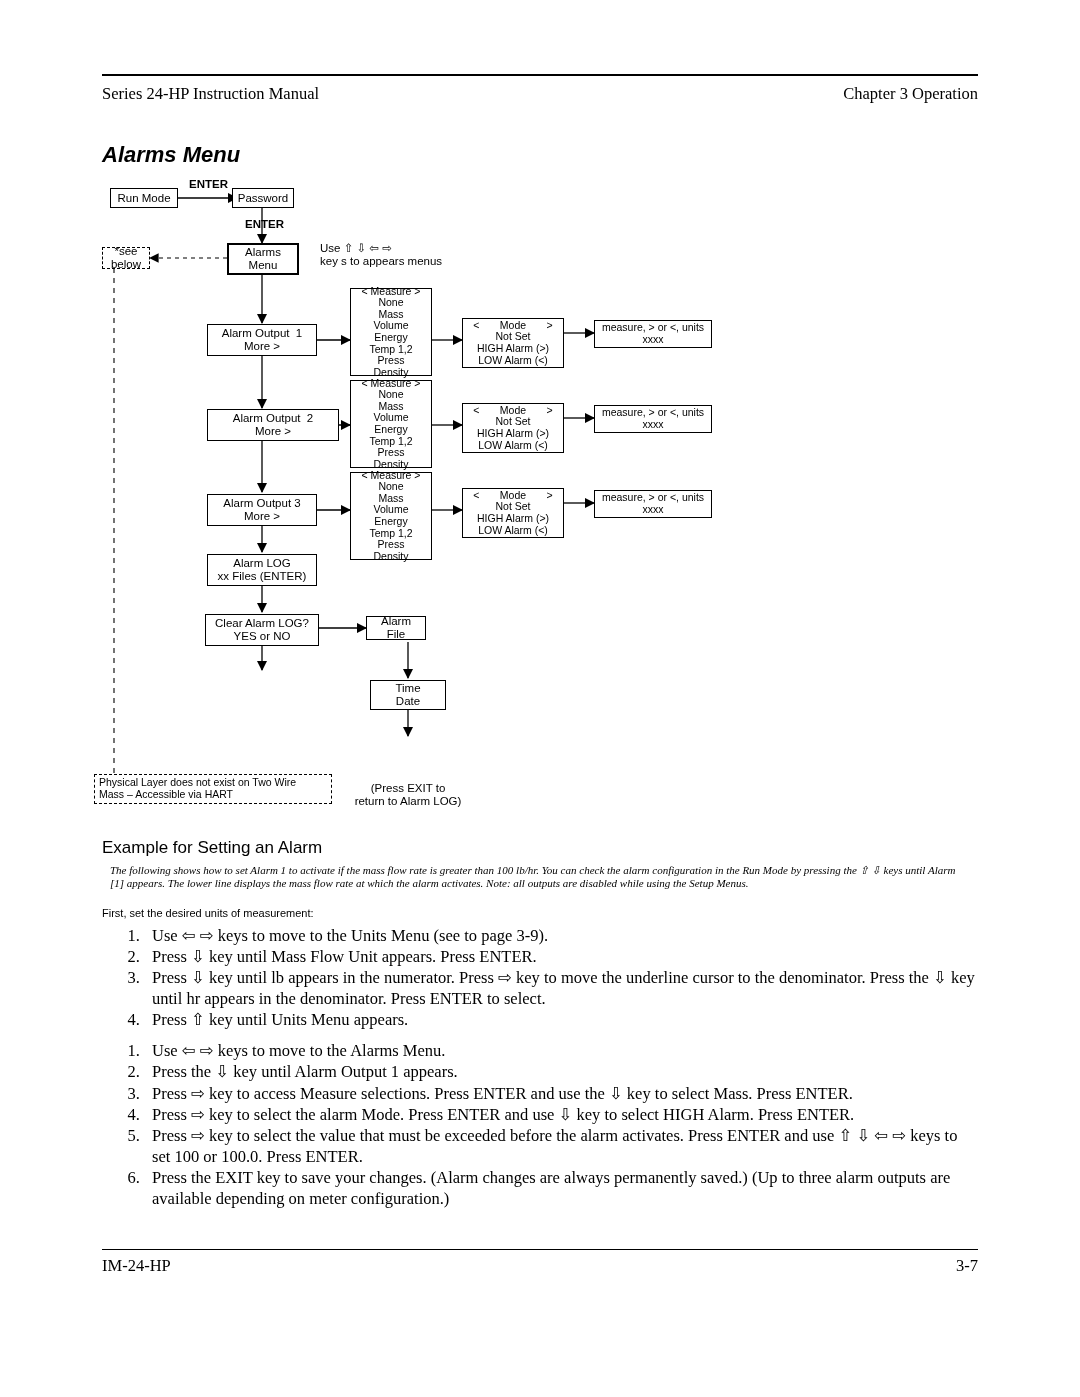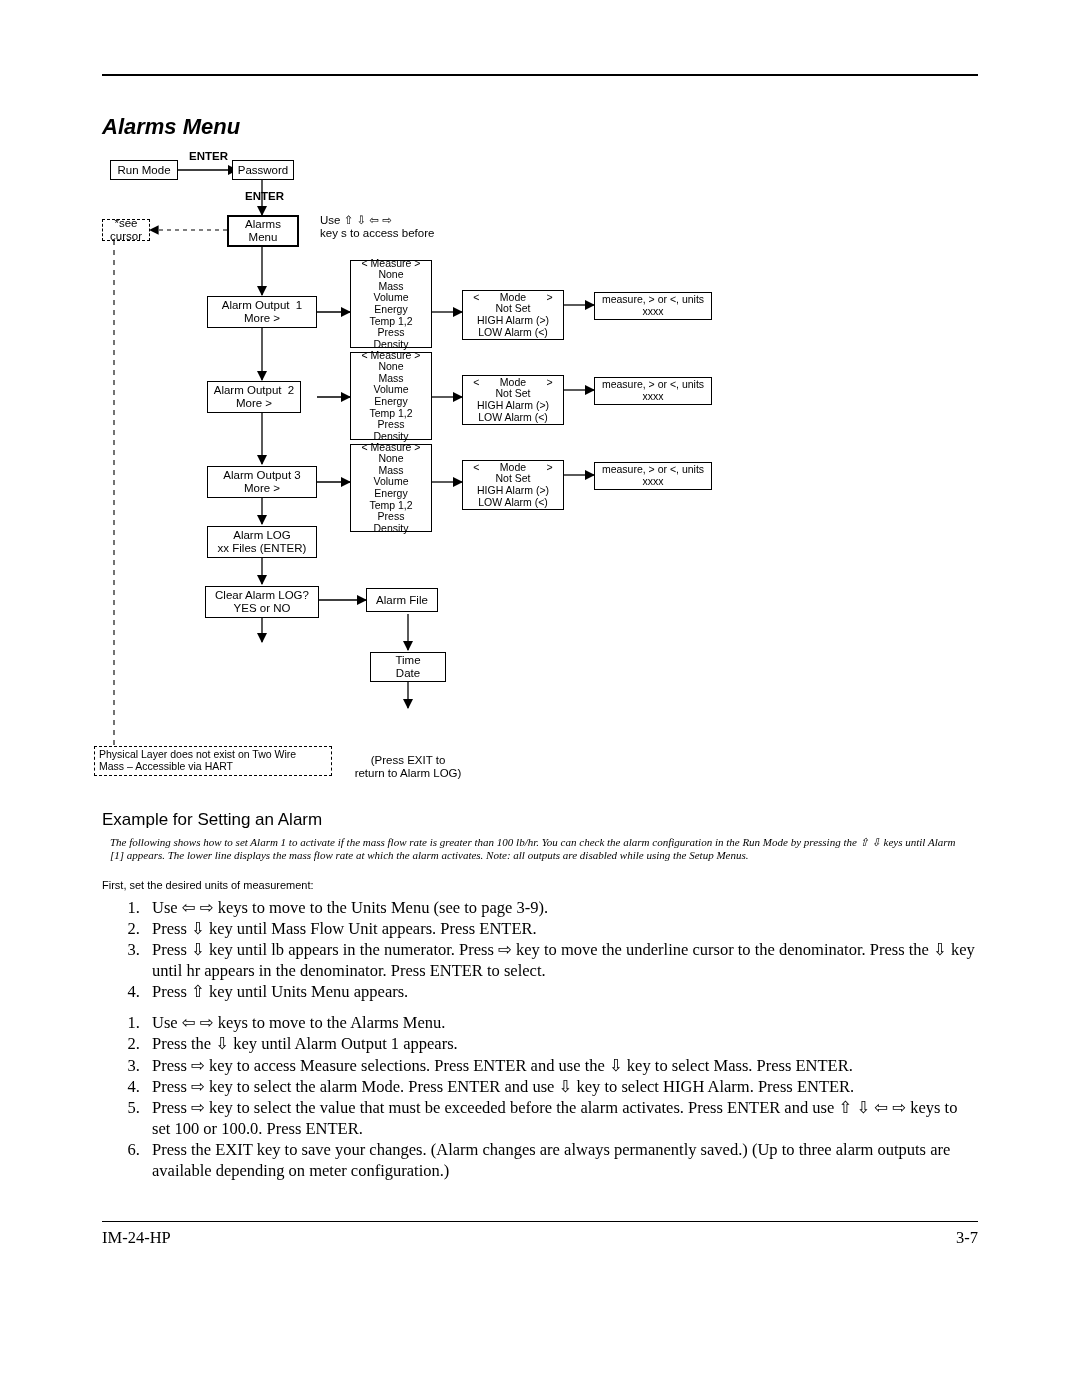--- a/index.html
+++ b/index.html
@@ -106,20 +106,24 @@
     pointer-events: none;
   }
   .smalltext { font-size: 10.5px; }
 </style>
 </head>
 <body>
 
 <div class="page">
 
   <div class="top-rule"></div>
+  <div class="header-row">
+    <span>Series 24-HP Instruction Manual</span>
+    <span>Chapter 3 Operation</span>
+  </div>
 
   <h2 class="section-title">Alarms Menu</h2>
 
   <div class="diagram">
 
     <svg class="arrows" viewBox="0 0 760 640">
       <defs>
         <marker id="ah" viewBox="0 0 10 10" refX="9" refY="5" markerWidth="8" markerHeight="8" orient="auto">
           <path d="M0,0 L10,5 L0,10 z" fill="#000"></path>
         </marker>
@@ -158,30 +162,30 @@
 
       <line x1="306" y1="530" x2="306" y2="556" stroke="#000" stroke-width="1.3" marker-end="url(#ah)"></line>
     </svg>
 
     <div class="dnote" style="left:87px; top:-2px; font-weight:700;">ENTER</div>
     <div class="dnote" style="left:143px; top:38px; font-weight:700;">ENTER</div>
 
     <div class="dbox" style="left:8px;  top:8px;  width:68px; height:20px;">Run Mode</div>
     <div class="dbox" style="left:130px;top:8px;  width:62px; height:20px;">Password</div>
 
-    <div class="dbox dashed" style="left:0px; top:67px; width:48px; height:22px;">*see cursor</div>
+    <div class="dbox dashed" style="left:0px; top:67px; width:48px; height:22px;">*see below</div>
     <div class="dbox heavy" style="left:125px; top:63px; width:72px; height:32px; white-space:pre;">Alarms
 Menu</div>
 
     <div class="dnote" style="left:218px; top:62px; white-space:pre;">Use ⇧ ⇩ ⇦ ⇨
-key s to access before</div>
+key s to appears menus</div>
 
     <div class="dbox" style="left:105px; top:144px; width:110px; height:32px; white-space:pre;">Alarm Output  1
 More &gt;</div>
-    <div class="dbox" style="left:105px; top:229px; width:94px; height:32px; white-space:pre;">Alarm Output  2
+    <div class="dbox" style="left:105px; top:229px; width:132px; height:32px; white-space:pre;">Alarm Output  2
 More &gt;</div>
     <div class="dbox" style="left:105px; top:314px; width:110px; height:32px; white-space:pre;">Alarm Output 3
 More &gt;</div>
     <div class="dbox" style="left:105px; top:374px; width:110px; height:32px; white-space:pre;">Alarm LOG
 xx Files (ENTER)</div>
     <div class="dbox" style="left:103px; top:434px; width:114px; height:32px; white-space:pre;">Clear Alarm LOG?
 YES or NO</div>
 
     <div class="dbox smalltext" style="left:248px; top:108px; width:82px; height:88px; white-space:pre;">&lt; Measure &gt;
 None
@@ -221,21 +225,21 @@
 Temp 1,2
 Press
 Density</div>
     <div class="dbox smalltext" style="left:360px; top:308px; width:102px; height:50px; white-space:pre;">&lt;       Mode       &gt;
 Not Set
 HIGH Alarm (&gt;)
 LOW Alarm (&lt;)</div>
     <div class="dbox smalltext" style="left:492px; top:310px; width:118px; height:28px; white-space:pre;">measure, &gt; or &lt;, units
 xxxx</div>
 
-    <div class="dbox" style="left:264px; top:436px; width:72px; height:24px;">Alarm File</div>
+    <div class="dbox" style="left:264px; top:436px; width:60px; height:24px;">Alarm File</div>
     <div class="dbox" style="left:268px; top:500px; width:76px; height:30px; white-space:pre;">Time
 Date</div>
     <div class="dnote center" style="left:252px; top:558px; width:108px; white-space:pre;margin-top:44px;">(Press EXIT to
 return to Alarm LOG)</div>
 
     <div class="dbox dashed smalltext" style="left:-8px; top:594px; width:238px; height:30px; text-align:left; white-space:pre;">Physical Layer does not exist on Two Wire
 Mass – Accessible via HART</div>
   </div>
 
   <h3 class="sub-title">Example for Setting an Alarm</h3>

